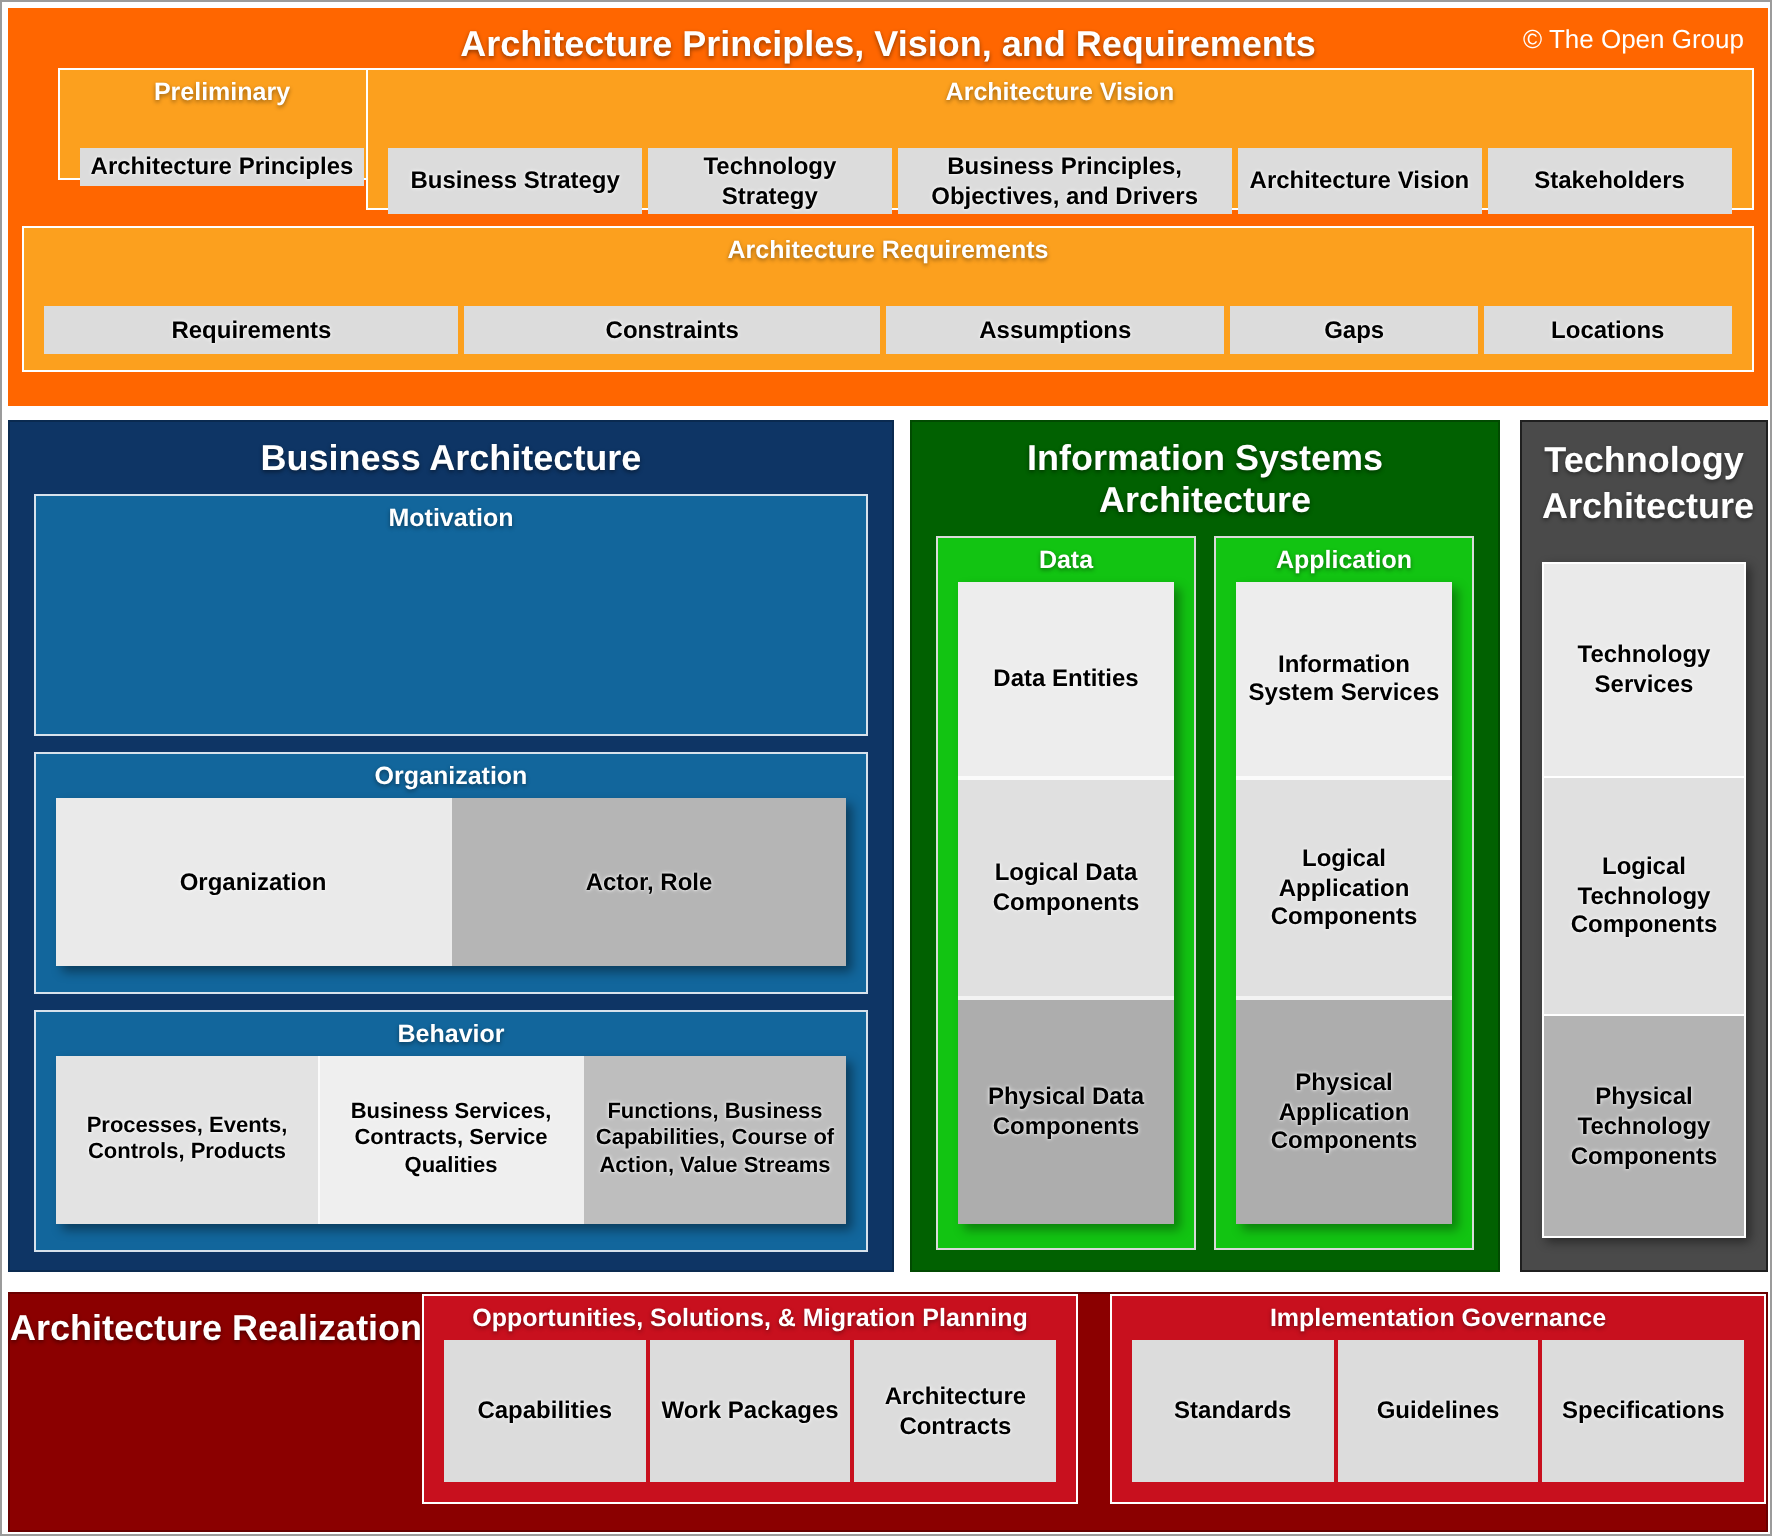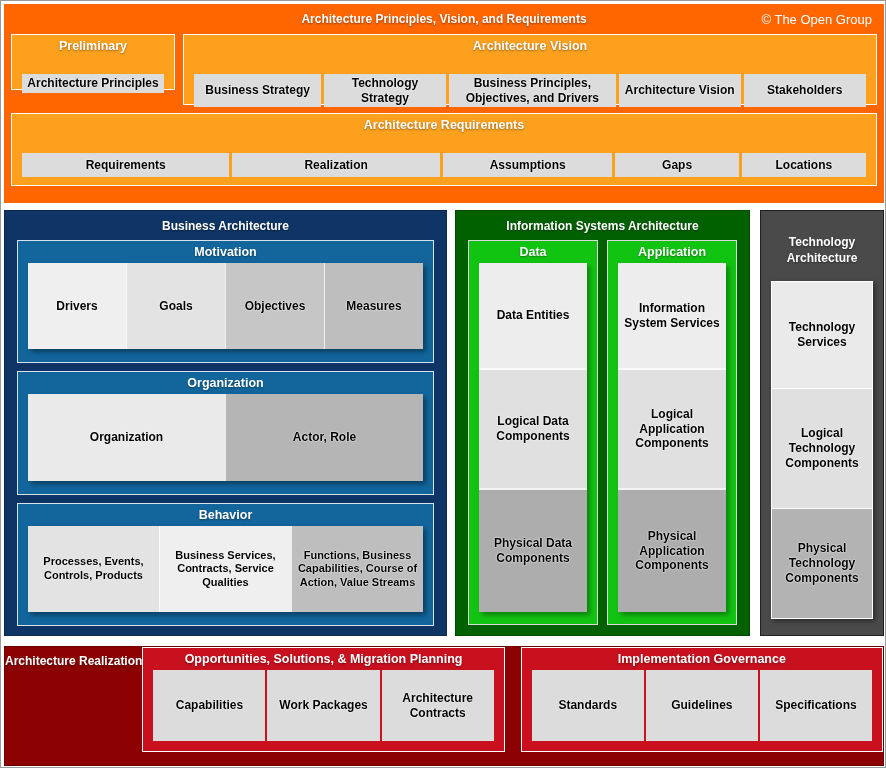--- a/index.html
+++ b/index.html
@@ -5,21 +5,21 @@
   * { margin:0; padding:0; box-sizing:border-box; }
   html,body { background:#ffffff; }
   #canvas {
     position:relative; width:886px; height:768px;
     background:#ffffff; border:1px solid #9b9b9b; overflow:hidden;
     font-family:"Liberation Sans","DejaVu Sans",sans-serif;
     -webkit-font-smoothing:antialiased;
   }
   .sec { position:absolute; }
   .sec-title {
-    color:#fff; font-weight:700; font-size:12px; text-align:center;
+    color:#fff; font-weight:700; font-size:18px; text-align:center;
     text-shadow:0 1px 2px rgba(0,0,0,.45);
   }
   .cell {
     background:#DCDCDC; color:#000; font-weight:700; font-size:12px;
     display:flex; align-items:center; justify-content:center; text-align:center;
     line-height:1.22; padding:2px 4px;
     text-shadow:0 0 2px rgba(255,255,255,.95), 0 0 1px rgba(255,255,255,.9);
   }
 
   
@@ -28,21 +28,21 @@
   #copyright { position:absolute; top:8px; right:12px; color:#fff; font-size:13px; font-weight:400; }
   .obox {
     position:absolute; background:#FCA01E; border:1px solid #fff;
     display:flex; flex-direction:column;
   }
   .obox-title, .grp-title, .gcol-title, .rbox-title {
     color:#fff; font-weight:700; font-size:12.5px; text-align:center;
     padding:4px 0 2px; text-shadow:0 1px 2px rgba(0,0,0,.4); flex:none;
   }
   .obox-cells { flex:1; display:flex; gap:3px; margin:19px 10px 8px; }
-  #prelim { left:7px;  top:30px;  width:164px; height:56px; }
+  #prelim { left:25px;  top:30px;  width:164px; height:56px; }
   #vision { left:179px; top:30px; width:694px; height:71px; }
   #reqs   { left:7px;  top:109px; width:866px; height:73px; }
   .vision-row > :nth-child(1){flex:128 1 0;} .vision-row > :nth-child(2){flex:122 1 0;}
   .vision-row > :nth-child(3){flex:171 1 0;} .vision-row > :nth-child(4){flex:122 1 0;}
   .vision-row > :nth-child(5){flex:123 1 0;}
   .req-row > :nth-child(1){flex:211 1 0;} .req-row > :nth-child(2){flex:211 1 0;}
   .req-row > :nth-child(3){flex:171 1 0;} .req-row > :nth-child(4){flex:122 1 0;}
   .req-row > :nth-child(5){flex:123 1 0;}
 
   
@@ -90,21 +90,21 @@
   .gcol-stack .cell:nth-child(1){flex:103 1 0;}
   .gcol-stack .cell:nth-child(2){flex:115 1 0;}
   .gcol-stack .cell:nth-child(3){flex:120 1 0;}
 
   
   #ta {
     left:759px; top:209px; width:124px; height:426px;
     background:#4A4A4A; border:1px solid #1f1f1f;
     display:flex; flex-direction:column; padding:0 10px 16px;
   }
-  #ta > .sec-title { padding:24px 0 0; line-height:1.3; }
+  #ta > .sec-title { padding:8px 0 0; line-height:1.3; }
   .ta-stack {
     flex:1; display:flex; flex-direction:column; margin-top:15px;
     box-shadow:2px 2px 5px rgba(0,0,0,.45);
   }
   .ta-stack .cell { border:1px solid #fff; }
   .ta-stack .cell:nth-child(1){flex:108 1 0;}
   .ta-stack .cell:nth-child(2){flex:122 1 0; border-top:none;}
   .ta-stack .cell:nth-child(3){flex:112 1 0; border-top:none;}
 
   
@@ -143,39 +143,33 @@
         <div class="cell">Business Principles, Objectives, and Drivers</div>
         <div class="cell">Architecture Vision</div>
         <div class="cell">Stakeholders</div>
       </div>
     </div>
 
     <div id="reqs" class="obox">
       <div class="obox-title">Architecture Requirements</div>
       <div class="obox-cells req-row">
         <div class="cell">Requirements</div>
-        <div class="cell">Realization</div>
+        <div class="cell">Constraints</div>
         <div class="cell">Assumptions</div>
         <div class="cell">Gaps</div>
         <div class="cell">Locations</div>
       </div>
     </div>
   </div>
 
   <div id="ba" class="sec">
     <div class="sec-title">Business Architecture</div>
 
     <div class="grp">
       <div class="grp-title">Motivation</div>
-      <div class="grp-cells">
-        <div class="cell s-ee">Drivers</div>
-        <div class="cell s-e3">Goals</div>
-        <div class="cell s-c6">Objectives</div>
-        <div class="cell s-be">Measures</div>
-      </div>
     </div>
 
     <div class="grp">
       <div class="grp-title">Organization</div>
       <div class="grp-cells">
         <div class="cell s-ea">Organization</div>
         <div class="cell s-b5">Actor, Role</div>
       </div>
     </div>
 

